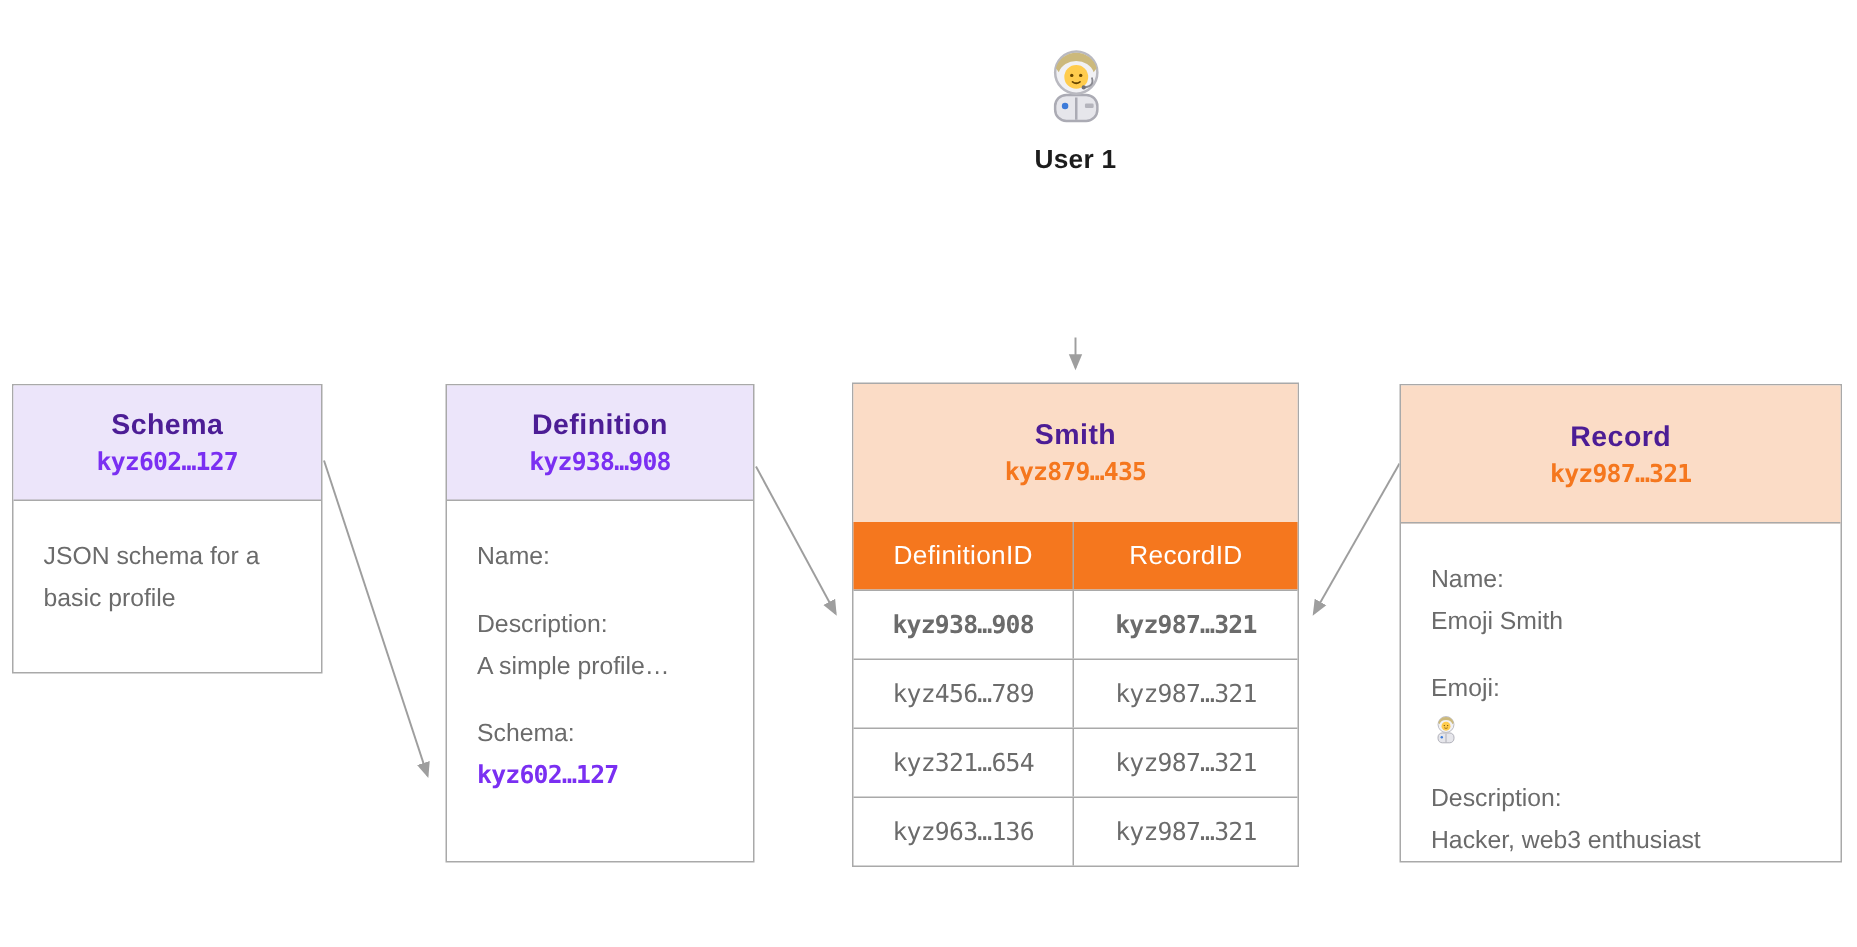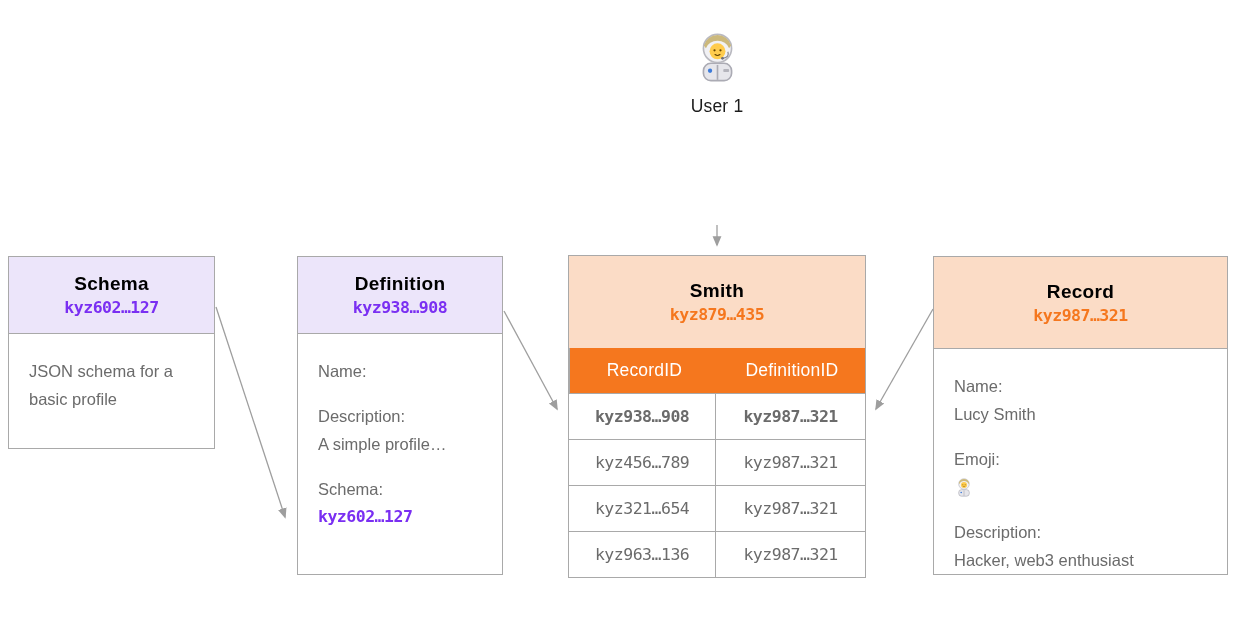--- a/index.html
+++ b/index.html
@@ -12,21 +12,21 @@
   .stage { position: absolute; inset: 0; width: 1238px; height: 631px; }
 
   
   .user-emoji {
     position: absolute; left: 691px; top: 27px;
     width: 53px; height: 56px;
   }
   .user-emoji svg { width: 100%; height: 100%; display: block; }
   .user-label {
     position: absolute; left: 617px; top: 96px; width: 200px;
-    text-align: center; font-size: 17.5px; font-weight: 400;
+    text-align: center; font-size: 17.5px; font-weight: 700;
     color: #1c1c1c; letter-spacing: 0.2px;
   }
   .did-diamond-wrap { position: absolute; left: 671px; top: 132px; width: 92px; height: 92px; }
   .did-diamond-shape {
     position: absolute; left: 13px; top: 13px; width: 66px; height: 66px;
     background: #fcd9c2; transform: rotate(45deg);
   }
   .did-label {
     position: absolute; inset: 0; display: flex; align-items: center; justify-content: center;
     color: #f5771e; font-weight: 700; font-size: 19px; letter-spacing: 1px;
@@ -39,21 +39,21 @@
   .box {
     position: absolute; background: #ffffff;
     border: 1px solid #a9a9a9;
   }
   .box-header {
     display: flex; flex-direction: column; align-items: center; justify-content: center;
     gap: 3px; border-bottom: 1px solid #a9a9a9;
   }
   .box-header.lavender { background: #ece5fa; height: 77px; }
   .box-header.peach    { background: #fbdcc6; height: 92px; }
-  .box-title { font-size: 19px; font-weight: 700; color: #000000; letter-spacing: 0.3px; }
+  .box-title { font-size: 19px; font-weight: 700; color: #4c1d95; letter-spacing: 0.3px; }
   .mono-id { font-family: "DejaVu Sans Mono", monospace; font-weight: 700; font-size: 16.5px; letter-spacing: -0.5px; }
   .id-purple { color: #7a2ff2; }
   .id-orange { color: #f5771e; }
 
   .box-body {
     padding: 23px 20px 0 20px;
     font-size: 16.5px; line-height: 28px; color: #6b6b6b;
   }
   .field { margin-bottom: 17px; }
   .field-value.mono-id { font-size: 16.5px; }
@@ -150,22 +150,22 @@
     </div>
   </div>
 
   <div class="box box-index">
     <div class="box-header peach" style="border-bottom:none;">
       <div class="box-title">Smith</div>
       <div class="mono-id id-orange">kyz879…435</div>
     </div>
     <div class="itable">
       <div class="itr ith">
+        <div class="itd c1">DefinitionID</div>
         <div class="itd c2">RecordID</div>
-        <div class="itd c1">DefinitionID</div>
       </div>
       <div class="itr hl">
         <div class="itd c1 id-purple">kyz938…908</div>
         <div class="itd c2 id-orange">kyz987…321</div>
       </div>
       <div class="itr">
         <div class="itd c1">kyz456…789</div>
         <div class="itd c2">kyz987…321</div>
       </div>
       <div class="itr">
@@ -180,21 +180,21 @@
   </div>
 
   <div class="box box-record">
     <div class="box-header peach">
       <div class="box-title">Record</div>
       <div class="mono-id id-orange">kyz987…321</div>
     </div>
     <div class="box-body">
       <div class="field">
         <div class="field-label">Name:</div>
-        <div class="field-value">Lucy Smith</div>
+        <div class="field-value">Emoji Smith</div>
       </div>
       <div class="field">
         <div class="field-label">Emoji:</div>
         <div class="field-value">
           <span class="emoji-slot" title="🧑‍🚀">
             <svg viewBox="0 0 64 64" aria-hidden="true">
               <rect x="15" y="42" width="34" height="21" rx="9" fill="#e6e6eb" stroke="#abABB4" stroke-width="2"></rect>
               <line x1="32" y1="44" x2="32" y2="62" stroke="#abABB4" stroke-width="2"></line>
               <circle cx="23" cy="51" r="2.6" fill="#3d7bd9"></circle>
               <circle cx="32" cy="24" r="17" fill="#f1f1f4" stroke="#b9b9c0" stroke-width="2"></circle>

